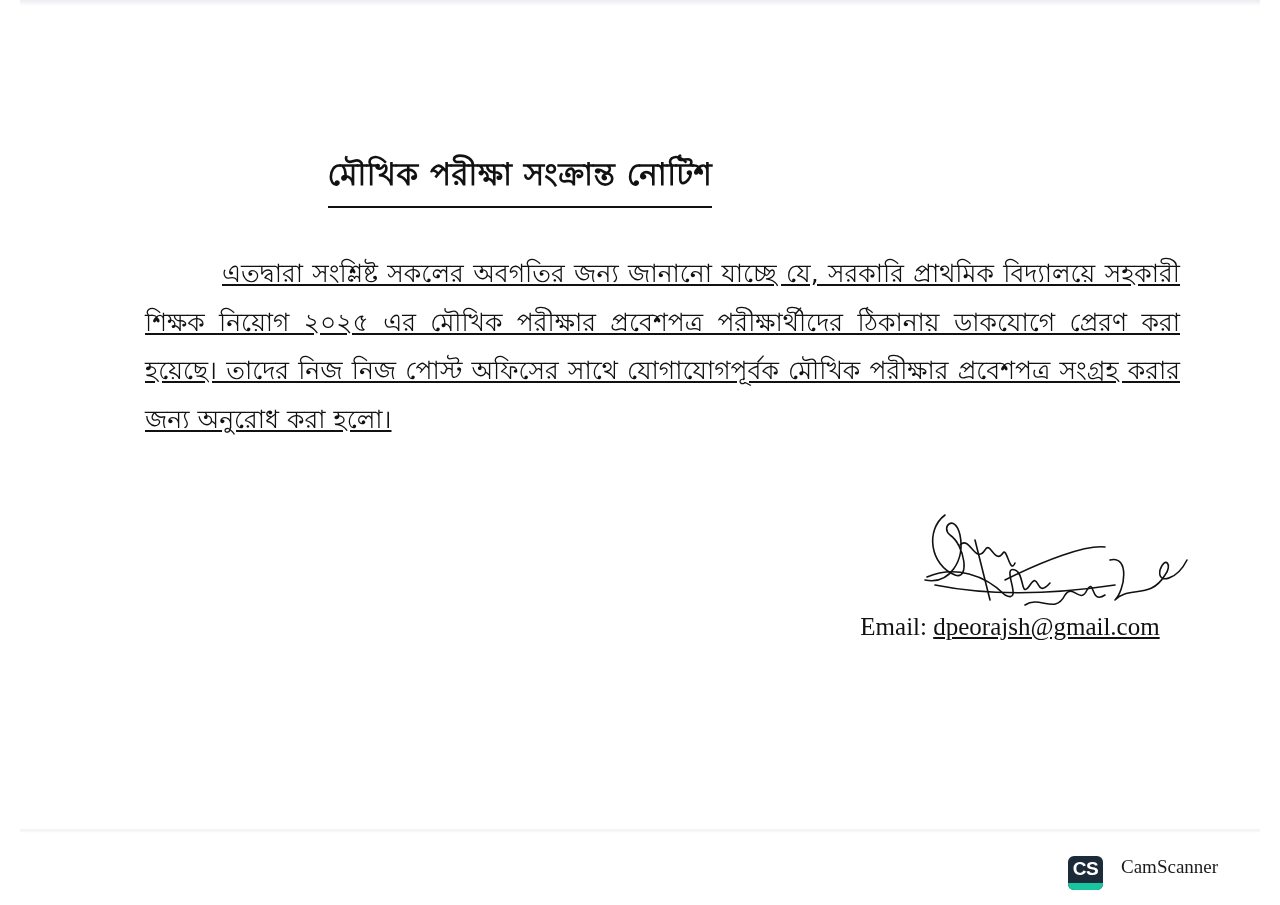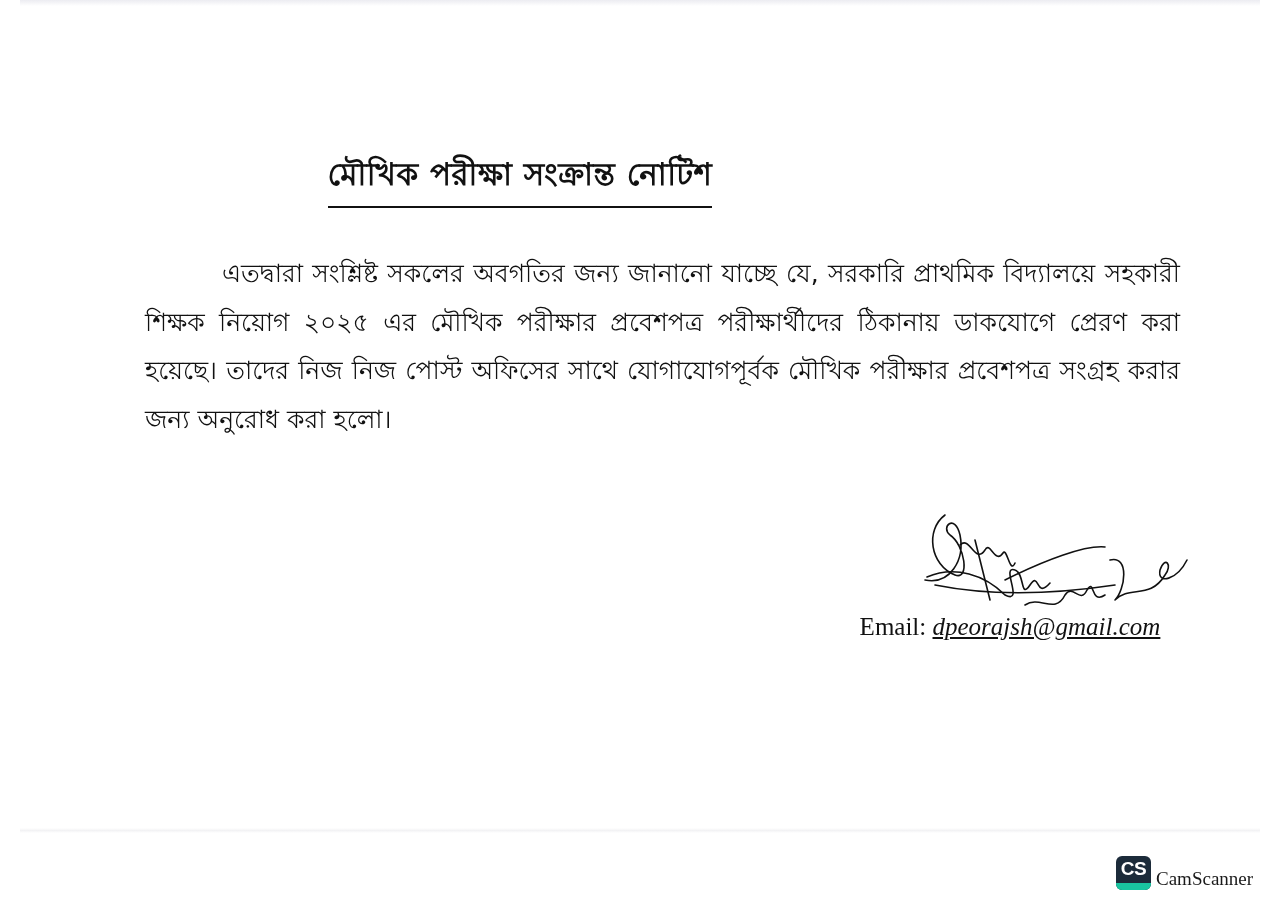--- a/index.html
+++ b/index.html
@@ -48,20 +48,21 @@
   }
   .body-text {
     position: absolute;
     left: 145px;
     top: 250px;
     width: 1035px;
     font-size: 25px;
     line-height: 48.5px;
     text-align: justify;
     text-indent: 77px;
+    text-decoration: underline;
   }
   .signature {
     position: absolute;
     left: 915px;
     top: 505px;
     width: 280px;
     height: 120px;
   }
   .sig-block {
     position: absolute;
@@ -81,28 +82,27 @@
     font-weight: bold;
   }
   .sig-line.email {
     font-family: "Liberation Serif", serif;
     font-size: 25px;
     line-height: 34px;
   }
   .sig-line.email a {
     color: #111;
     text-decoration: underline;
-    font-style: italic;
   }
   .camscanner {
     position: absolute;
-    left: 1116px;
+    left: 1068px;
     top: 856px;
     display: flex;
-    align-items: flex-end;
+    align-items: flex-start;
   }
   .cs-logo {
     width: 35px;
     height: 34px;
     border-radius: 6px;
     background: #1c2b3a;
     position: relative;
     overflow: hidden;
     display: flex;
     align-items: flex-start;
@@ -120,21 +120,21 @@
   .cs-logo::after {
     content: "";
     position: absolute;
     left: 0;
     bottom: 0;
     width: 100%;
     height: 7px;
     background: #19c4a0;
   }
   .cs-name {
-    margin-left: 5px;
+    margin-left: 18px;
     font-family: "Liberation Serif", serif;
     font-size: 19px;
     color: #1a1a1a;
   }
 </style>
 </head>
 <body>
 
 <div class="scan-edge-top"></div>
 

